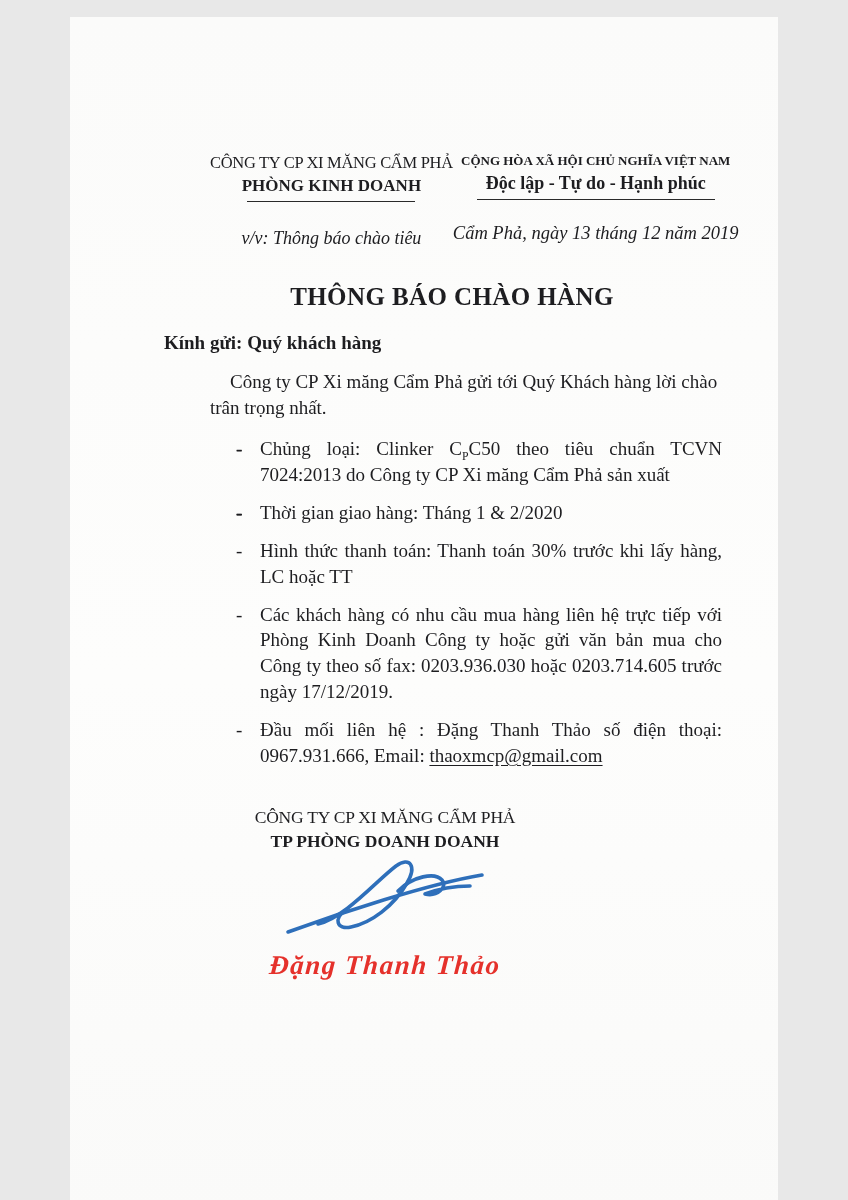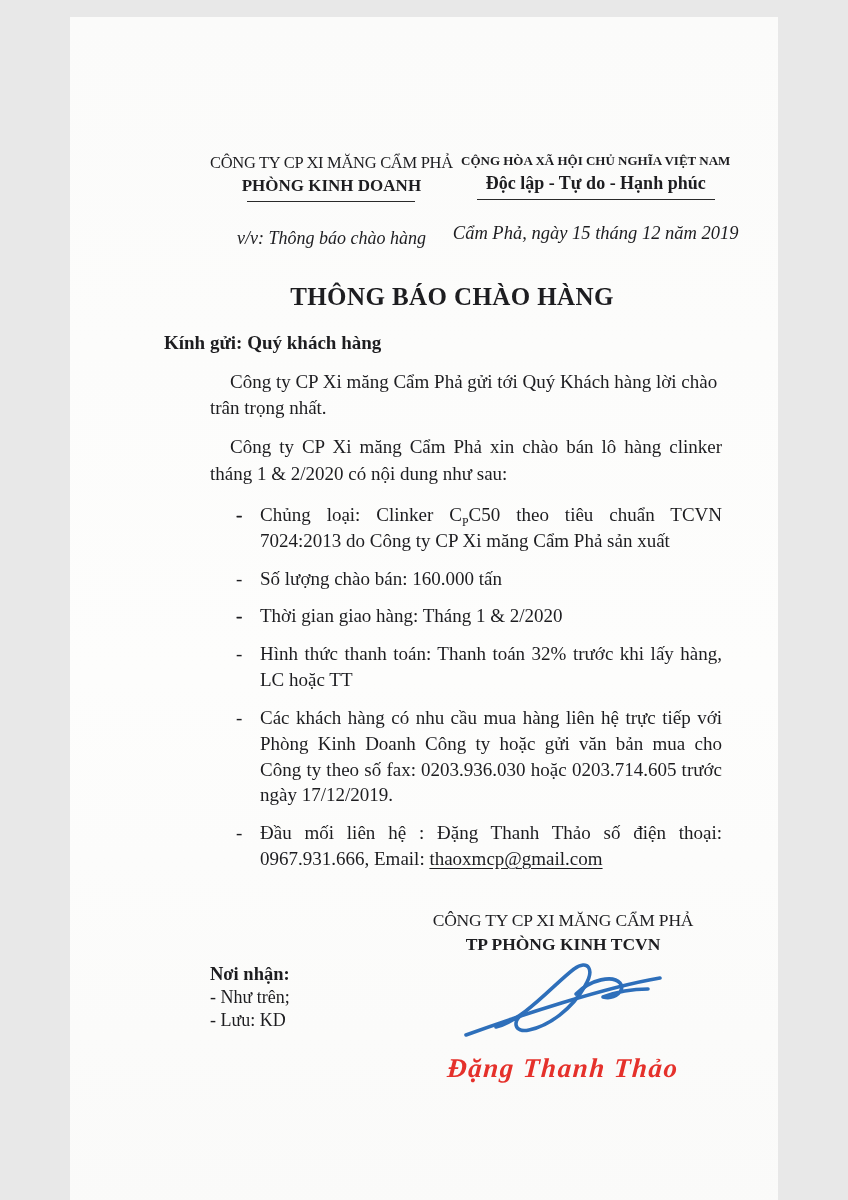--- a/index.html
+++ b/index.html
@@ -79,79 +79,72 @@
 <body>
 
 <div class="page">
   <div class="content">
 
     <div class="hdr">
       <div class="hdr-left">
         <div class="company">CÔNG TY CP XI MĂNG CẨM PHẢ</div>
         <div class="dept">PHÒNG KINH DOANH</div>
         <hr class="rule rule-left">
-        <div class="subject">v/v: Thông báo chào hàng</div>
+        <div class="subject">v/v: Thông báo chào tiêu</div>
       </div>
       <div class="hdr-right">
         <div class="republic">CỘNG HÒA XÃ HỘI CHỦ NGHĨA VIỆT NAM</div>
         <div class="motto">Độc lập - Tự do - Hạnh phúc</div>
         <hr class="rule rule-right">
-        <div class="dateline">Cẩm Phả, ngày 15 tháng 12 năm 2019</div>
+        <div class="dateline">Cẩm Phả, ngày 13 tháng 12 năm 2019</div>
       </div>
     </div>
 
     <div class="title">THÔNG BÁO CHÀO HÀNG</div>
     <div class="salutation">Kính gửi: Quý khách hàng</div>
 
     <div class="para intro">Công ty CP Xi măng Cẩm Phả gửi tới Quý Khách hàng lời chào trân trọng nhất.</div>
-    <div class="para lead">Công ty CP Xi măng Cẩm Phả xin chào bán lô hàng clinker tháng 1 &amp; 2/2020 có nội dung như sau:</div>
 
     <ul class="offer">
       <li>
         <span class="marker">-</span>
       </li>
       <li>
         <span class="marker">-</span>
         <span><span>Chủng loại: Clinker C</span><sub class="cp">P</sub><span>C50 theo tiêu chuẩn TCVN 7024:2013 do Công ty CP Xi măng Cẩm Phả sản xuất</span></span>
       </li>
       <li>
         <span class="marker">-</span>
-        <span>Số lượng chào bán: 160.000 tấn</span>
       </li>
       <li>
         <span class="marker">-</span>
       </li>
       <li>
         <span class="marker">-</span>
         <span>Thời gian giao hàng: Tháng 1 &amp; 2/2020</span>
       </li>
       <li>
         <span class="marker">-</span>
-        <span>Hình thức thanh toán: Thanh toán 32% trước khi lấy hàng, LC hoặc TT</span>
+        <span>Hình thức thanh toán: Thanh toán 30% trước khi lấy hàng, LC hoặc TT</span>
       </li>
       <li>
         <span class="marker">-</span>
         <span>Các khách hàng có nhu cầu mua hàng liên hệ trực tiếp với Phòng Kinh Doanh Công ty hoặc gửi văn bản mua cho Công ty theo số fax: 0203.936.030 hoặc 0203.714.605 trước ngày 17/12/2019.</span>
       </li>
       <li>
         <span class="marker">-</span>
         <span><span>Đầu mối liên hệ : Đặng Thanh Thảo số điện thoại: 0967.931.666, Email:</span> <span class="u">thaoxmcp@gmail.com</span></span>
       </li>
     </ul>
 
 
     <div class="bottom">
-      <div class="recipients">
-        <div class="lbl">Nơi nhận:</div>
-        <div>- Như trên;</div>
-        <div>- Lưu: KD</div>
-      </div>
       <div class="sig">
         <div class="sig-co">CÔNG TY CP XI MĂNG CẨM PHẢ</div>
-        <div class="sig-title">TP PHÒNG KINH TCVN</div>
+        <div class="sig-title">TP PHÒNG DOANH DOANH</div>
         <svg class="sig-svg" width="215" height="88" viewBox="0 0 215 88">
           <g fill="none" stroke="#2e6fba" stroke-width="3.6" stroke-linecap="round" stroke-linejoin="round">
             <path d="M10,76 C62,57 150,28 204,19"></path>
             <path d="M40,68 C68,61 98,25 118,10 C132,0 139,10 129,27 C116,50 93,67 73,71 C58,74 56,62 67,55"></path>
             <path d="M120,35 C135,20 157,16 164,24 C170,31 159,41 147,38 C160,33 178,30 192,30"></path>
           </g>
         </svg>
         <div class="stamp" style="color:#e5312b;">Đặng Thanh Thảo</div>
       </div>
     </div>

